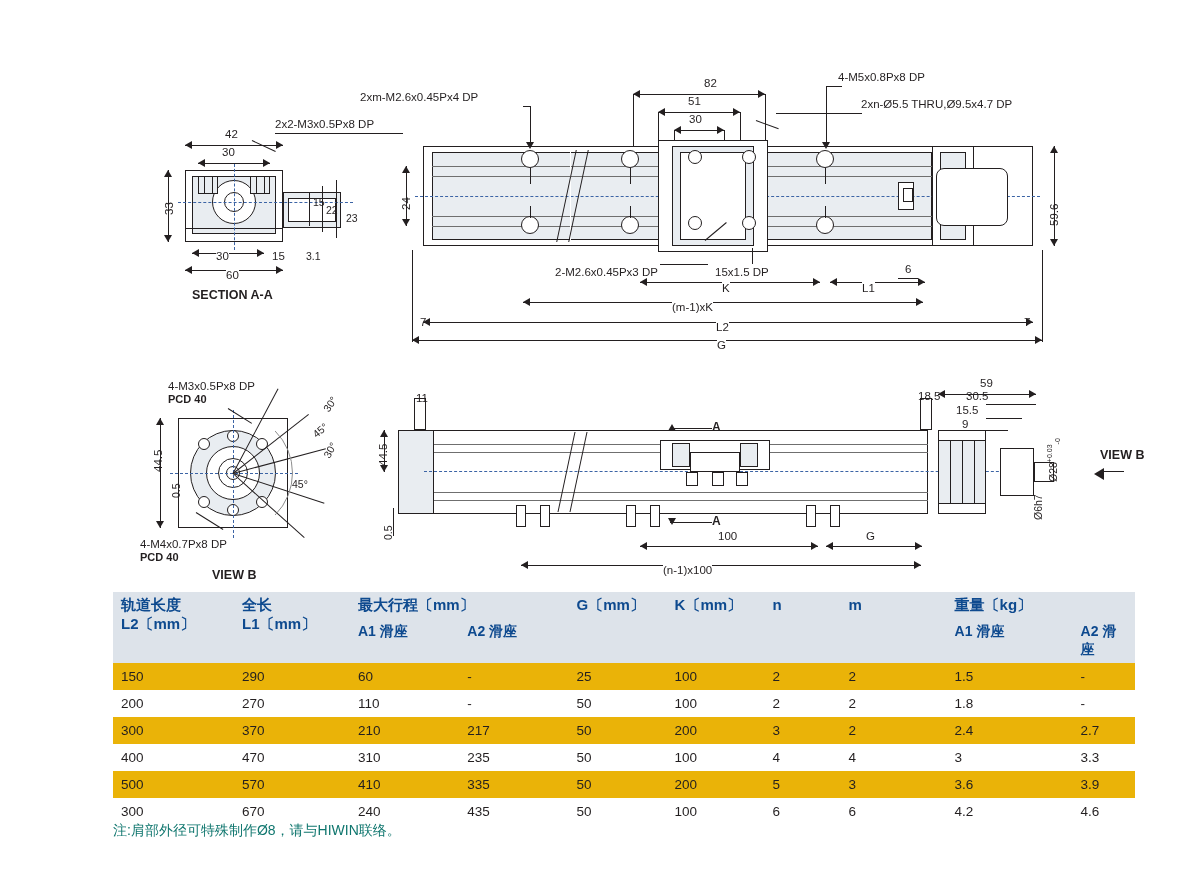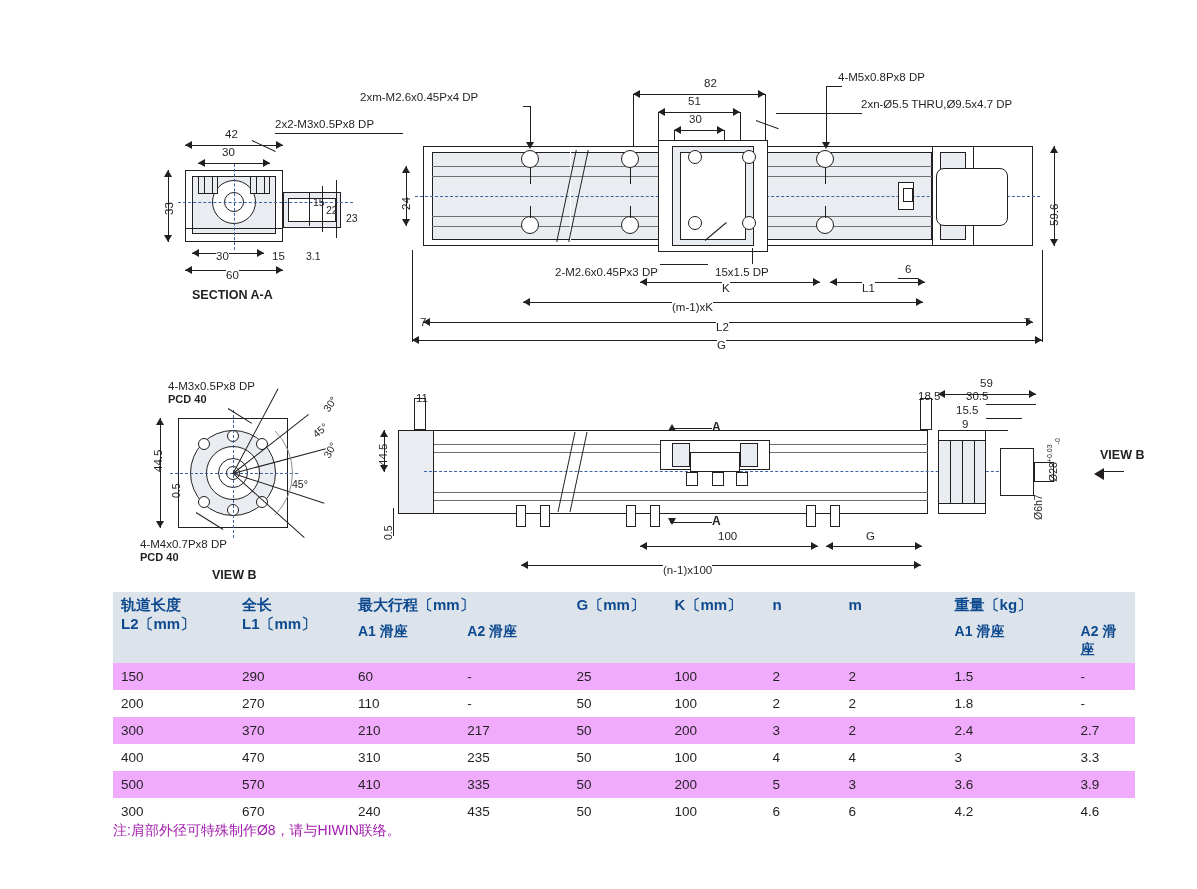--- a/index.html
+++ b/index.html
@@ -39,24 +39,24 @@
     border-collapse:collapse;font-size:13.5px;
   }
   table.spec th{
     background:#dde3ea;color:#0e4a8f;font-weight:bold;
     text-align:left;padding:4px 8px;vertical-align:top;font-size:15px;
   }
   table.spec th.sub{font-size:14px;}
   table.spec td{
     padding:6px 8px;color:#231f20;font-size:13.5px;border:none;
   }
-  table.spec tr.odd td{background:#f0abfc;}
+  table.spec tr.odd td{background:#eab308;}
   table.spec tr.even td{background:#ffffff;}
   .note{
-    position:absolute;left:113px;top:822px;font-size:14px;color:#a21caf;
+    position:absolute;left:113px;top:822px;font-size:14px;color:#0f766e;
   }
   .arrow-r{
     position:absolute;width:0;height:0;
     border-top:4px solid transparent;border-bottom:4px solid transparent;
     border-left:7px solid #231f20;
   }
   .arrow-l{
     position:absolute;width:0;height:0;
     border-top:4px solid transparent;border-bottom:4px solid transparent;
     border-right:7px solid #231f20;

